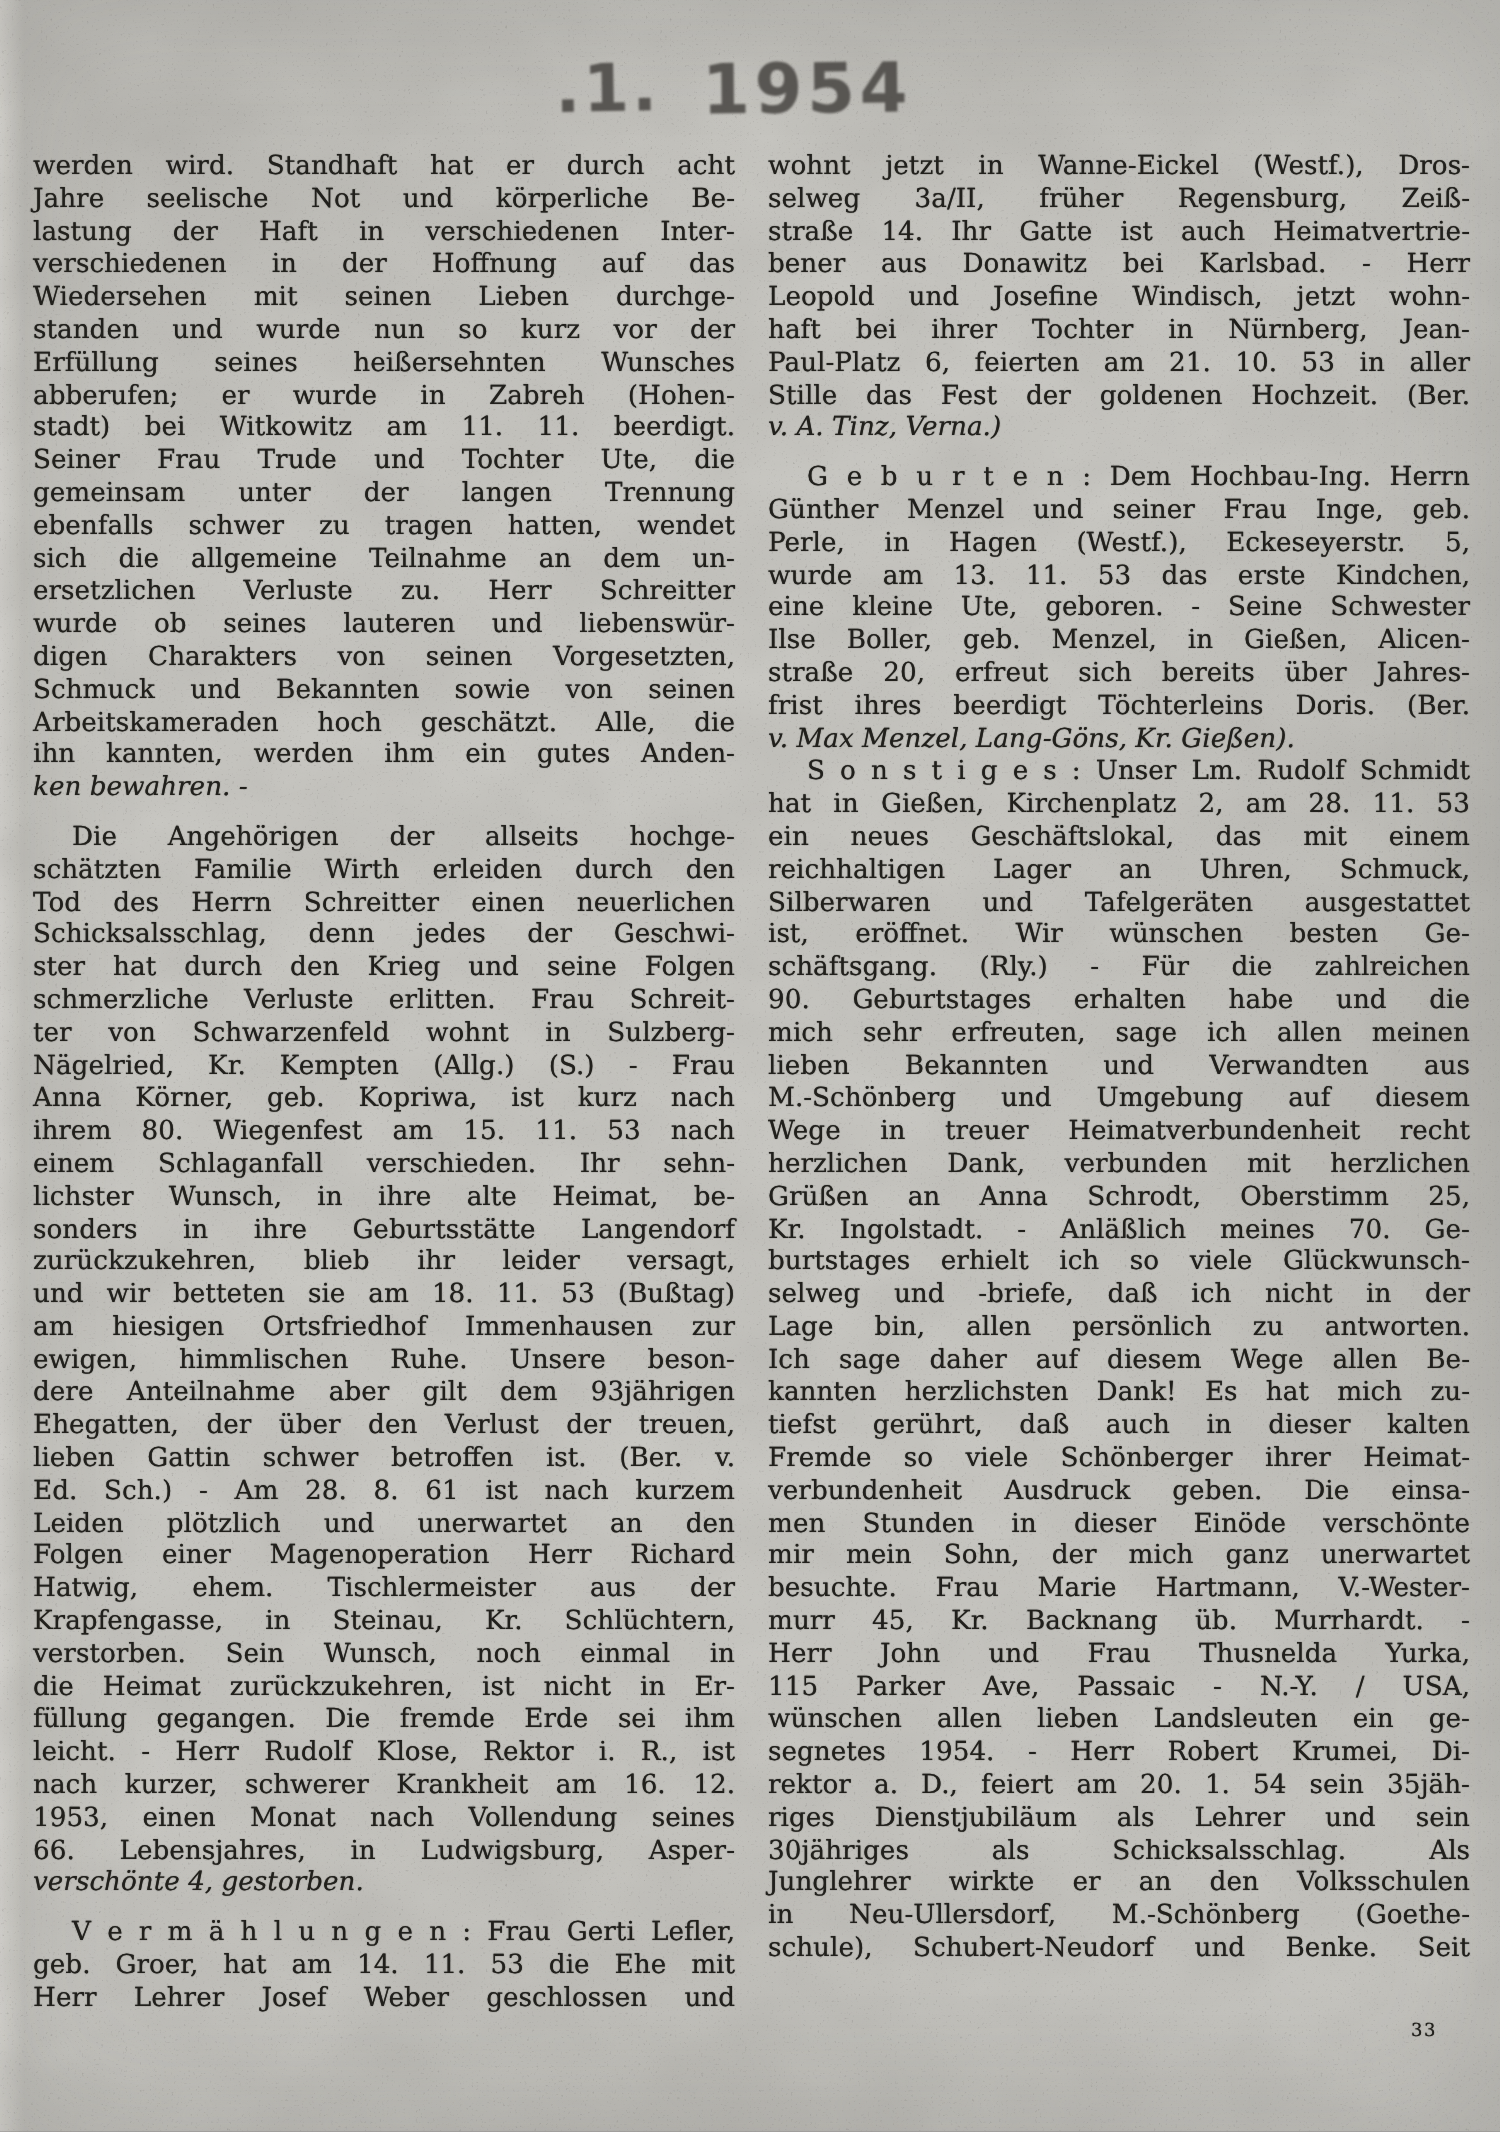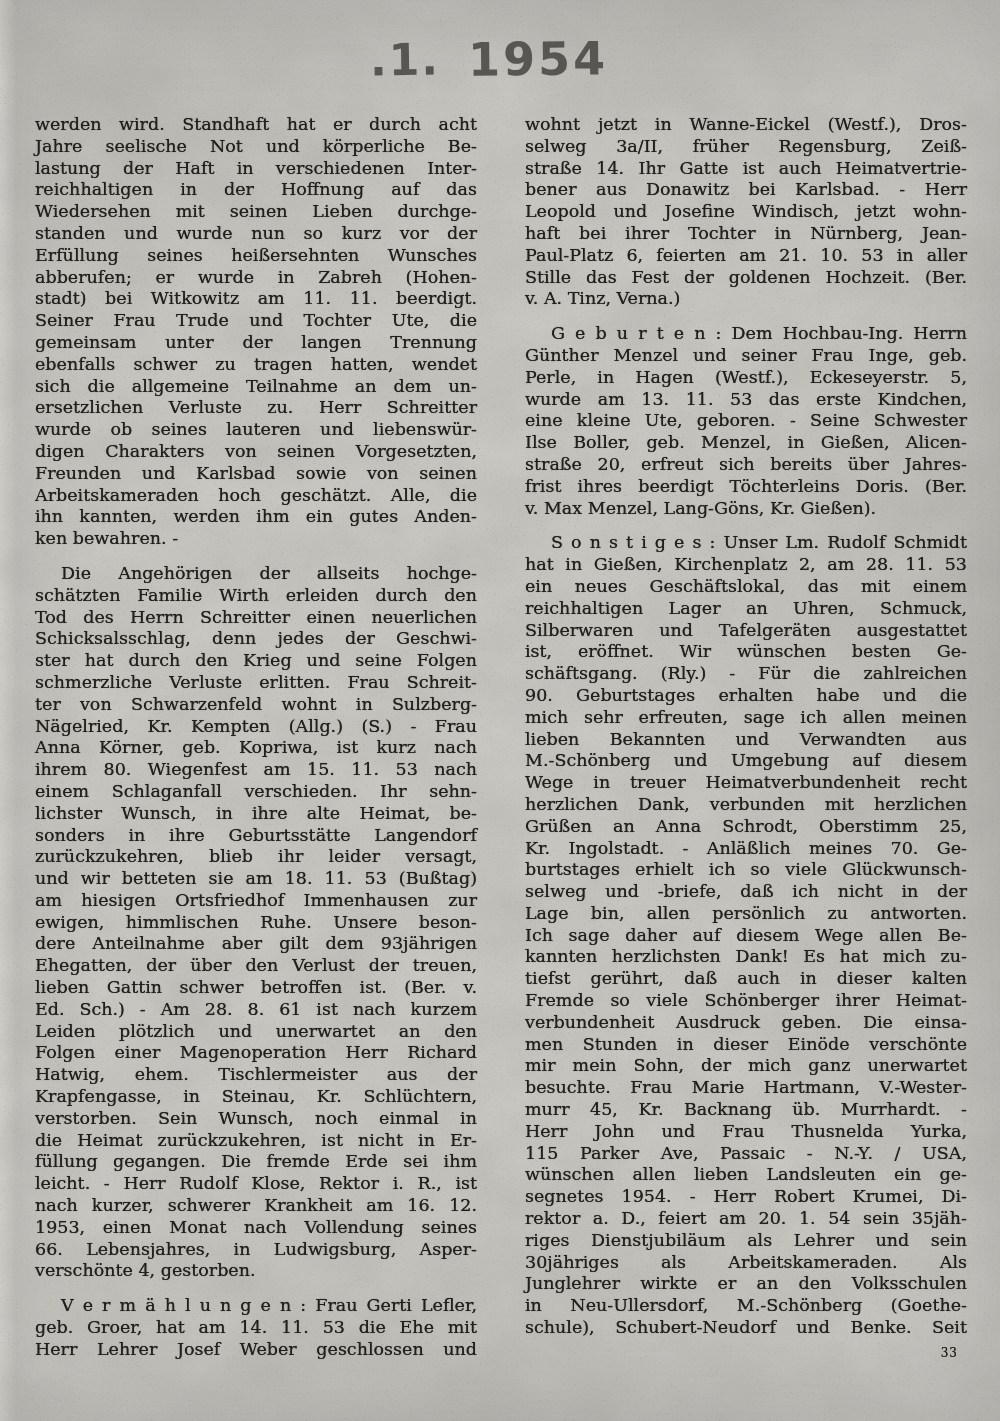--- a/index.html
+++ b/index.html
@@ -32,32 +32,32 @@
   .stamp-year  { position: absolute; left: 468px; top: 4px; font-size: 46px; letter-spacing: 3px; transform: rotate(-0.6deg); }
   .columns {
     position: absolute;
     left: 22px; top: 101px;
     width: 958px;
     display: flex;
     gap: 22px;
     filter: blur(0.25px);
   }
   .col { width: 468px; }
-  .para { margin: 13px; }
+  .para { margin: 0; }
   .para.gap { margin-top: 11px; }
   .line {
     font-size: 17.5px;
     line-height: 21.8px;
     text-align: justify;
     text-align-last: justify;
     -moz-text-align-last: justify;
     text-shadow: 0 0 0.7px rgba(33,32,28,0.85);
     white-space: normal;
   }
-  .line.end { text-align-last: left; -moz-text-align-last: left; }
+  .line.end { text-align-last: left; font-style: italic; -moz-text-align-last: left; }
   .para.indent .line:first-child { text-indent: 26px; }
   .page-number {
     position: absolute;
     top: 1346px;
     right: 42px;
     font-size: 12px;
     letter-spacing: 1px;
     text-shadow: 0 0 0.6px rgba(33,32,28,0.8);
   }
 </style>
@@ -85,34 +85,34 @@
     <span class="stamp-issue">.1.</span>
     <span class="stamp-year">1954</span>
   </div>
 
   <div class="columns">
     <div class="col">
         <div class="para">
           <div class="line">werden wird. Standhaft hat er durch acht</div>
           <div class="line">Jahre seelische Not und körperliche Be-</div>
           <div class="line">lastung der Haft in verschiedenen Inter-</div>
-          <div class="line">reichhaltigen in der Hoffnung auf das</div>
+          <div class="line">verschiedenen in der Hoffnung auf das</div>
           <div class="line">Wiedersehen mit seinen Lieben durchge-</div>
           <div class="line">standen und wurde nun so kurz vor der</div>
           <div class="line">Erfüllung seines heißersehnten Wunsches</div>
           <div class="line">abberufen; er wurde in Zabreh (Hohen-</div>
           <div class="line">stadt) bei Witkowitz am 11. 11. beerdigt.</div>
           <div class="line">Seiner Frau Trude und Tochter Ute, die</div>
           <div class="line">gemeinsam unter der langen Trennung</div>
           <div class="line">ebenfalls schwer zu tragen hatten, wendet</div>
           <div class="line">sich die allgemeine Teilnahme an dem un-</div>
           <div class="line">ersetzlichen Verluste zu.  Herr Schreitter</div>
           <div class="line">wurde ob seines lauteren und liebenswür-</div>
           <div class="line">digen Charakters von seinen Vorgesetzten,</div>
-          <div class="line">Freunden und Karlsbad sowie von seinen</div>
+          <div class="line">Schmuck und Bekannten sowie von seinen</div>
           <div class="line">Arbeitskameraden hoch geschätzt. Alle, die</div>
           <div class="line">ihn kannten, werden ihm ein gutes Anden-</div>
           <div class="line end">ken bewahren. -</div>
         </div>
         <div class="para indent gap">
           <div class="line">Die Angehörigen der allseits hochge-</div>
           <div class="line">schätzten Familie Wirth erleiden durch den</div>
           <div class="line">Tod des Herrn Schreitter einen neuerlichen</div>
           <div class="line">Schicksalsschlag, denn jedes der Geschwi-</div>
           <div class="line">ster hat durch den Krieg und seine Folgen</div>
@@ -201,21 +201,21 @@
           <div class="line">men Stunden in dieser Einöde verschönte</div>
           <div class="line">mir mein Sohn, der mich ganz unerwartet</div>
           <div class="line">besuchte. Frau Marie Hartmann, V.-Wester-</div>
           <div class="line">murr 45, Kr. Backnang üb. Murrhardt.  -</div>
           <div class="line">Herr John und Frau Thusnelda Yurka,</div>
           <div class="line">115 Parker Ave, Passaic - N.-Y. / USA,</div>
           <div class="line">wünschen allen lieben Landsleuten ein ge-</div>
           <div class="line">segnetes 1954. - Herr Robert Krumei, Di-</div>
           <div class="line">rektor a. D., feiert am 20. 1. 54 sein 35jäh-</div>
           <div class="line">riges Dienstjubiläum als Lehrer und sein</div>
-          <div class="line">30jähriges als Arbeitskameraden.  Als</div>
+          <div class="line">30jähriges als Schicksalsschlag.  Als</div>
           <div class="line">Junglehrer wirkte er an den Volksschulen</div>
           <div class="line">in Neu-Ullersdorf, M.-Schönberg (Goethe-</div>
           <div class="line">schule), Schubert-Neudorf und Benke. Seit</div>
         </div>
       </div>
   </div>
 
   <div class="page-number">33</div>
 
 </div>

